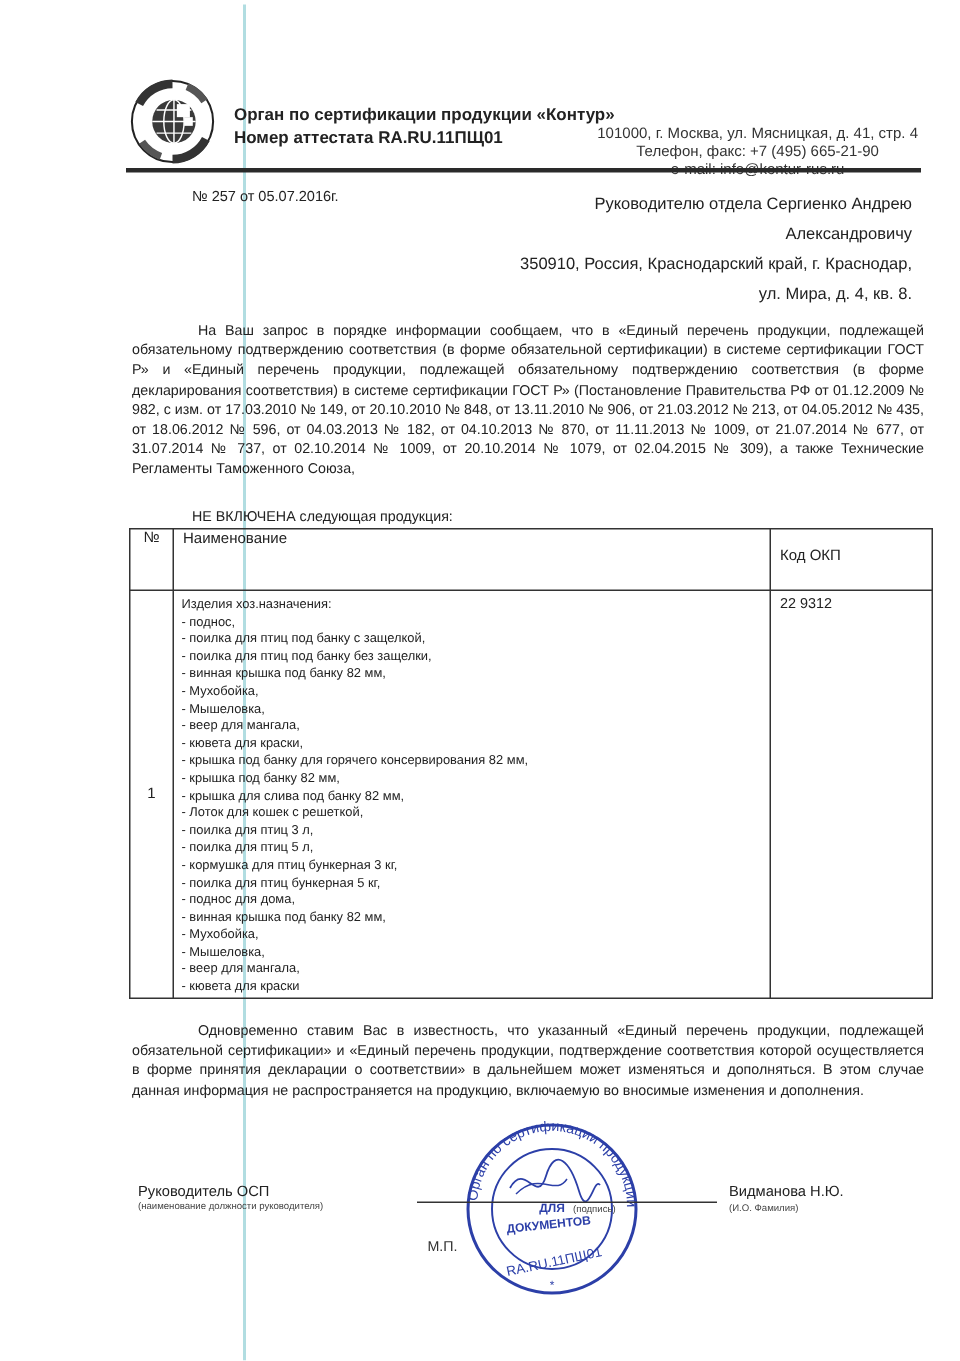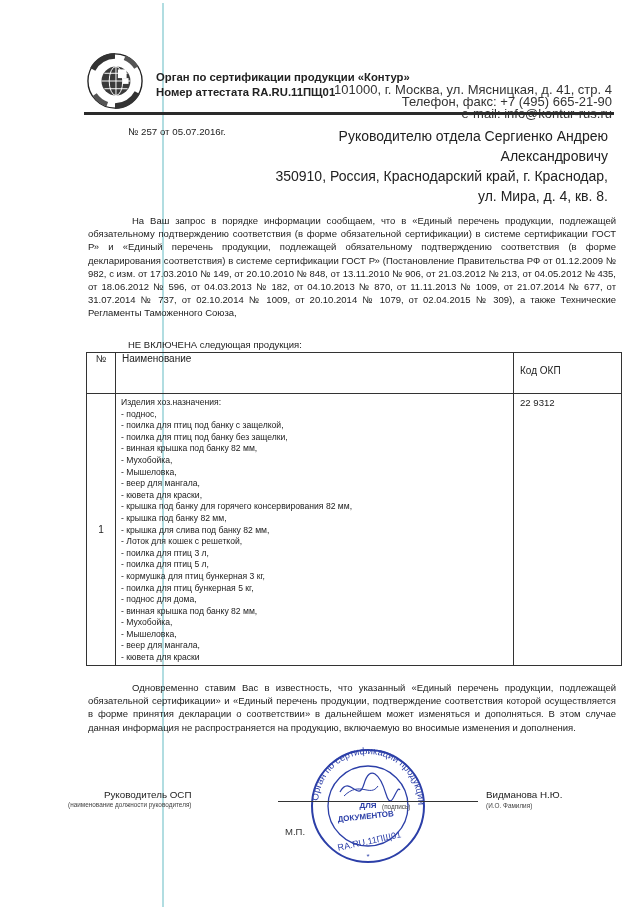--- a/index.html
+++ b/index.html
@@ -5,25 +5,25 @@
   html, body { margin: 0; padding: 0; background: #ffffff; }
   body { width: 640px; height: 907px; position: relative; overflow: hidden;
          font-family: "Liberation Sans", "DejaVu Sans", sans-serif; color: #1a1a1a; }
   .abs { position: absolute; }
   .cyan-line { left: 162px; top: 3px; width: 2px; height: 904px; background: #a9d9de; opacity: 0.9; }
 
   
   .logo { left: 86px; top: 52px; width: 58px; height: 58px; }
   .org { left: 156px; top: 70px; font-weight: bold; font-size: 11.3px; line-height: 14.5px; color: #222; }
   .org div { white-space: nowrap; }
-  .contacts { right: 28px; top: 84px; text-align: right; font-size: 13px; line-height: 11.8px; color: #333; }
+  .contacts { right: 28px; top: 84px; text-align: center; font-size: 10px; line-height: 11.8px; color: #333; }
   .hdr-rule { left: 84px; top: 112px; width: 530px; height: 3px; background: #2a2a2a; }
 
   .outno { left: 128px; top: 126px; font-size: 9.7px; color: #222; }
-  .addr { right: 32px; top: 126px; text-align: right; font-size: 14px; line-height: 20px; color: #222; }
+  .addr { right: 32px; top: 126px; text-align: right; font-size: 11px; line-height: 20px; color: #222; }
 
   .para { left: 88px; width: 528px; font-size: 9.5px; line-height: 13.2px; text-align: justify; color: #222; }
   .para .ind { display: inline-block; width: 44px; }
   .p1 { top: 214px; }
   .caption { left: 128px; top: 339px; font-size: 9.5px; color: #222; }
 
   table.prod { position: absolute; left: 86px; top: 352px; width: 536px; border-collapse: collapse;
                font-size: 9.4px; color: #222; }
   table.prod td { border: 1px solid #333; vertical-align: top; padding: 0; }
   .c-num { width: 28px; }
@@ -31,21 +31,21 @@
   .hdr-row td { height: 40px; vertical-align: middle; }
   .hdr-row .c-num span { display: block; text-align: center; font-size: 10px; }
   .hdr-row .c-name span { padding-left: 6px; font-size: 10px; }
   .hdr-row .c-code span { display: block; padding-left: 6px; padding-top: 12px; font-size: 10px; }
   .body-row .c-num { vertical-align: middle; text-align: center; font-size: 10px; }
   .body-row .c-name { padding: 3px 4px 1px 5px; font-size: 8.6px; line-height: 11.6px; }
   .body-row .c-code { padding: 3px 6px; font-size: 9.6px; }
 
   .p2 { top: 681px; }
 
-  .sign-left { left: 68px; top: 789px; text-align: right; }
+  .sign-left { left: 92px; top: 789px; }
   .sign-left .pos { font-size: 9.8px; color: #222; }
   .sign-left .hint { font-size: 6.4px; color: #444; margin-top: 1px; }
   .sig-line { left: 278px; top: 801px; width: 200px; height: 1px; background: #333; }
   .sig-hint { left: 382px; top: 803px; font-size: 6.4px; color: #444; }
   .sign-right { left: 486px; top: 789px; text-align: left; width: 100px; }
   .sign-right .name { font-size: 9.8px; color: #222; }
   .sign-right .hint { font-size: 6.4px; color: #444; margin-top: 2px; }
   .mp { left: 285px; top: 826px; font-size: 9.5px; color: #333; }
   .stamp { left: 300px; top: 744px; width: 136px; height: 120px; }
 </style>

